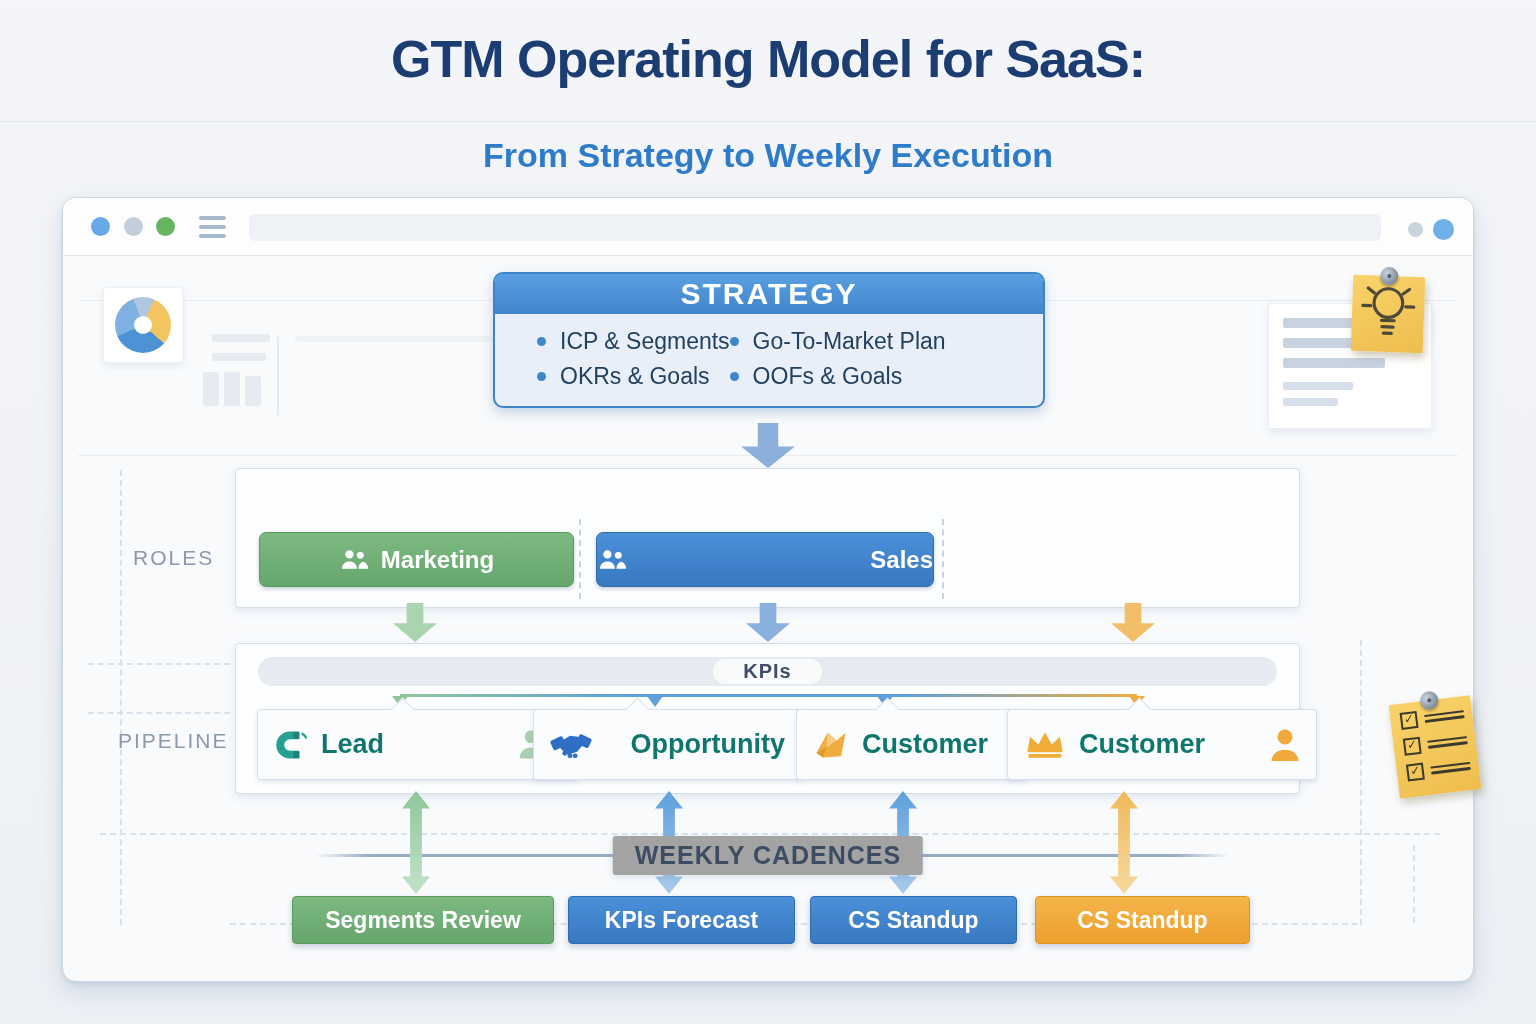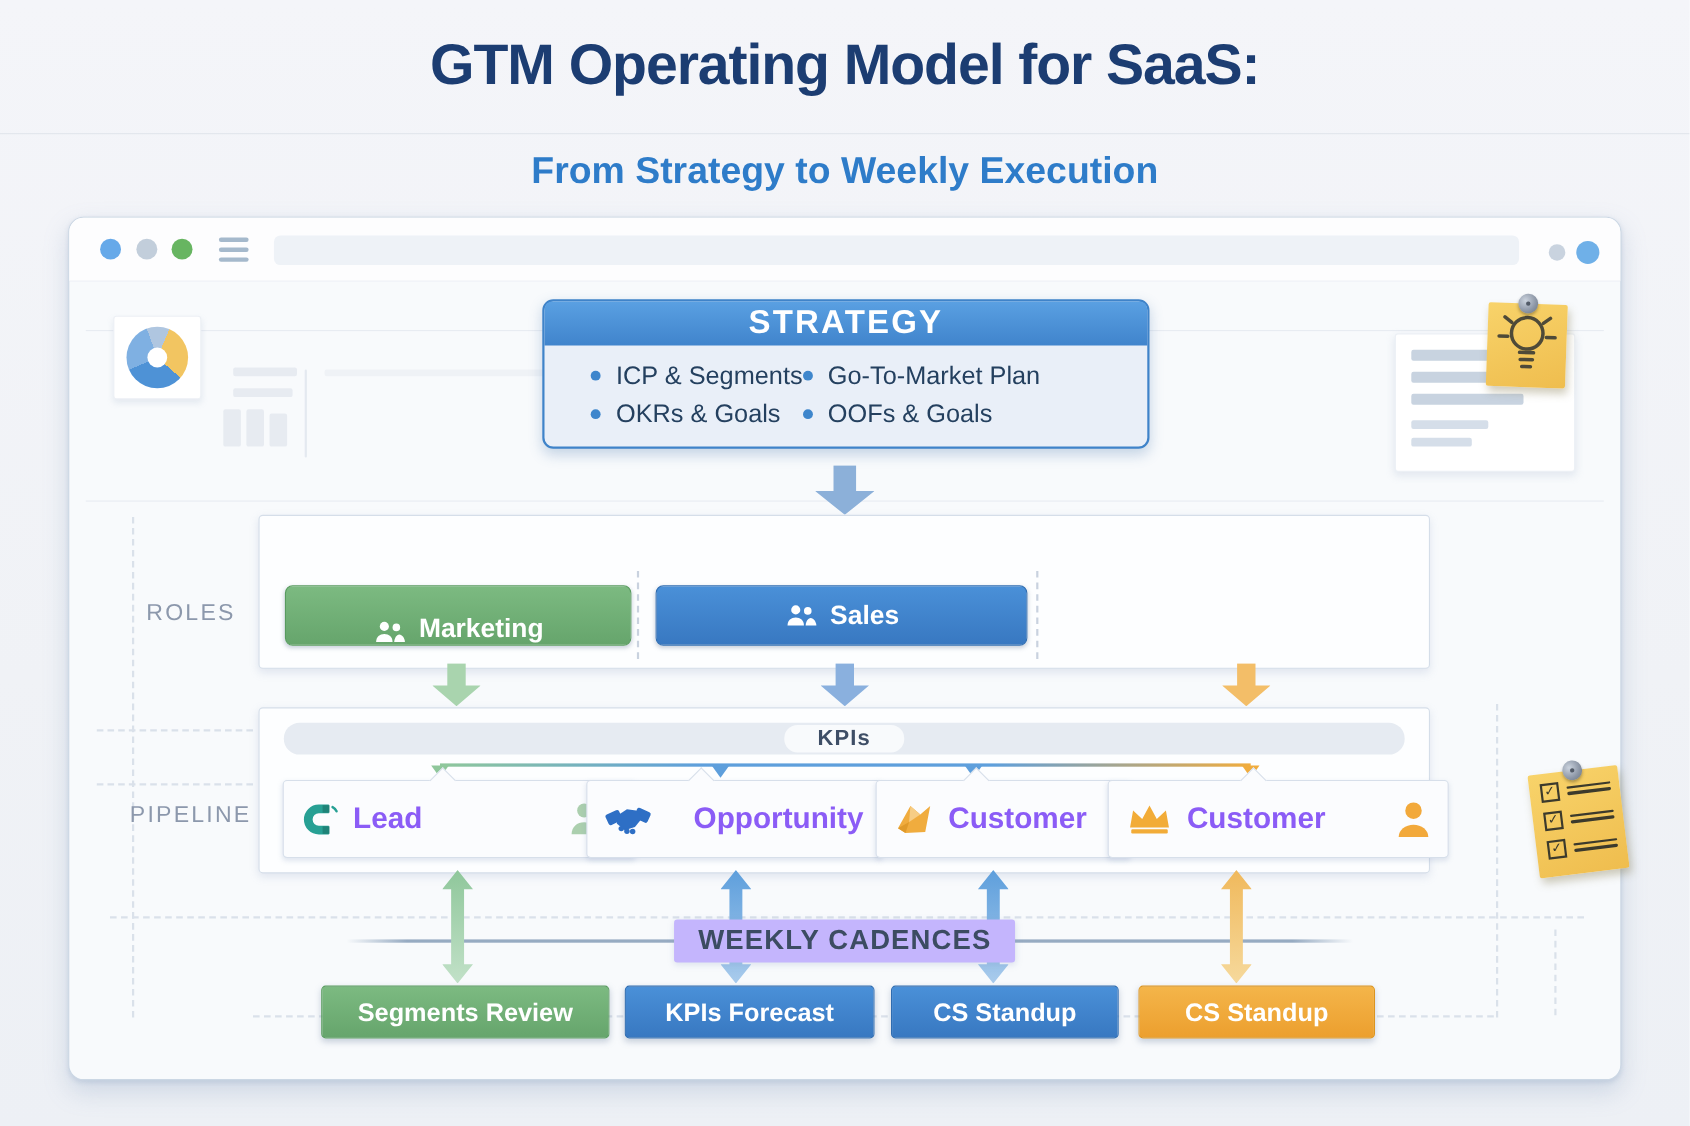--- a/index.html
+++ b/index.html
@@ -110,50 +110,50 @@
   .side-label{color:#8C98AC;font-size:21px;letter-spacing:2px;z-index:3;}
   .lbl-roles{top:546px;left:133px;}
   .lbl-pipeline{top:729px;left:118px;}
   .vsep{position:absolute;top:50px;height:80px;border-left:2px dashed #C9D2DF;}
 
   
   .rolebtn{position:absolute;top:63px;height:53px;border-radius:7px;
     display:flex;align-items:center;justify-content:center;gap:12px;
     color:#FFFFFF;font-size:24px;font-weight:bold;
     box-shadow:0 2px 4px rgba(100,120,150,.35);}
-  .btn-green{background:linear-gradient(180deg,#7CBA81,#66A56C);border:1px solid #589B5F;align-items:flex-end;}
+  .btn-green{background:linear-gradient(180deg,#7CBA81,#66A56C);border:1px solid #589B5F;}
   .btn-blue{background:linear-gradient(180deg,#4A90D8,#3878C1);border:1px solid #2F6CB0;}
   .btn-orange{background:linear-gradient(180deg,#F4B54A,#EC9F2E);border:1px solid #DB941F;}
 
   
   .connector{top:694px;left:400px;width:737px;height:3px;z-index:3;
     background:linear-gradient(90deg,#8FC79B,#5E9FDC 32%,#5E9FDC 68%,#F0AC3E);}
   .tri{width:0;height:0;border-left:8px solid transparent;border-right:8px solid transparent;
     border-top:11px solid #000;z-index:3;}
   .kpibox{position:absolute;top:709px;height:69px;background:#FBFCFE;
     border:1px solid #D7DFEA;border-radius:4px;box-shadow:0 2px 5px rgba(140,160,195,.25);
     display:flex;align-items:center;padding:0 16px;gap:13px;z-index:3;
-    font-size:27px;font-weight:bold;color:#8b5cf6;}
+    font-size:27px;font-weight:bold;color:#0f766e;}
   .notch{position:absolute;top:-9px;width:16px;height:16px;background:#FBFCFE;
     border-left:1px solid #D7DFEA;border-top:1px solid #D7DFEA;transform:rotate(45deg);}
   .kpibox .push{margin-left:auto;}
 
   
   .varrow{width:28px;height:103px;top:791px;z-index:4;
     clip-path:polygon(50% 0,100% 17%,71% 17%,71% 83%,100% 83%,50% 100%,0 83%,29% 83%,29% 17%,0 17%);}
   .va-green{background:linear-gradient(180deg,#8FC79B,#C2E1C8);}
   .va-blue1{background:linear-gradient(180deg,#5E9FDC,#A9CBEC);}
   .va-blue2{background:linear-gradient(180deg,#5E9FDC,#A9CBEC);}
   .va-orange{background:linear-gradient(180deg,#F0B95C,#F6D99C);}
 
   
   .cadence-line{top:854px;left:315px;width:915px;height:3px;z-index:3;
     background:linear-gradient(90deg,rgba(151,171,194,0),#97ABC2 6%,#97ABC2 94%,rgba(151,171,194,0));}
   .cadence-label{top:836px;left:50%;transform:translateX(-50%);z-index:5;
-    background:#c4b5fd;border-radius:3px;padding:5px 22px;
+    background:#a3a3a3;border-radius:3px;padding:5px 22px;
     font-size:25px;font-weight:bold;color:#3C4C62;letter-spacing:1px;
     box-shadow:0 2px 6px rgba(140,160,195,.25);}
   .cadbtn{position:absolute;top:896px;height:46px;border-radius:4px;z-index:4;
     display:flex;align-items:center;justify-content:center;
     color:#FFFFFF;font-size:23px;font-weight:bold;
     box-shadow:0 3px 6px rgba(110,130,160,.35);}
 
   .icon{flex:0 0 auto;display:flex;align-items:center;}
 </style>
 </head>
@@ -272,21 +272,21 @@
       <svg width="30" height="23" viewBox="0 0 26 20" fill="#FFFFFF">
         <circle cx="9" cy="5.6" r="3.6"></circle>
         <path d="M2.5 18 c0-4 2.9-6.3 6.5-6.3 s6.5 2.3 6.5 6.3 z"></path>
         <circle cx="18.5" cy="6.4" r="3"></circle>
         <path d="M16.8 18 c.2-3.4 1.8-5.6 4-6 2.4.4 4.3 2.6 4.5 6 z"></path>
       </svg>
     </span>
     <span>Marketing</span>
   </div>
 
-  <div class="rolebtn btn-blue" style="left:360px;width:336px;">
+  <div class="rolebtn btn-blue" style="left:360px;width:336px;justify-content:space-between;">
     <span class="icon">
       <svg width="30" height="23" viewBox="0 0 26 20" fill="#FFFFFF">
         <circle cx="9" cy="5.6" r="3.6"></circle>
         <path d="M2.5 18 c0-4 2.9-6.3 6.5-6.3 s6.5 2.3 6.5 6.3 z"></path>
         <circle cx="18.5" cy="6.4" r="3"></circle>
         <path d="M16.8 18 c.2-3.4 1.8-5.6 4-6 2.4.4 4.3 2.6 4.5 6 z"></path>
       </svg>
     </span>
     <span>Sales</span>
   </div>

